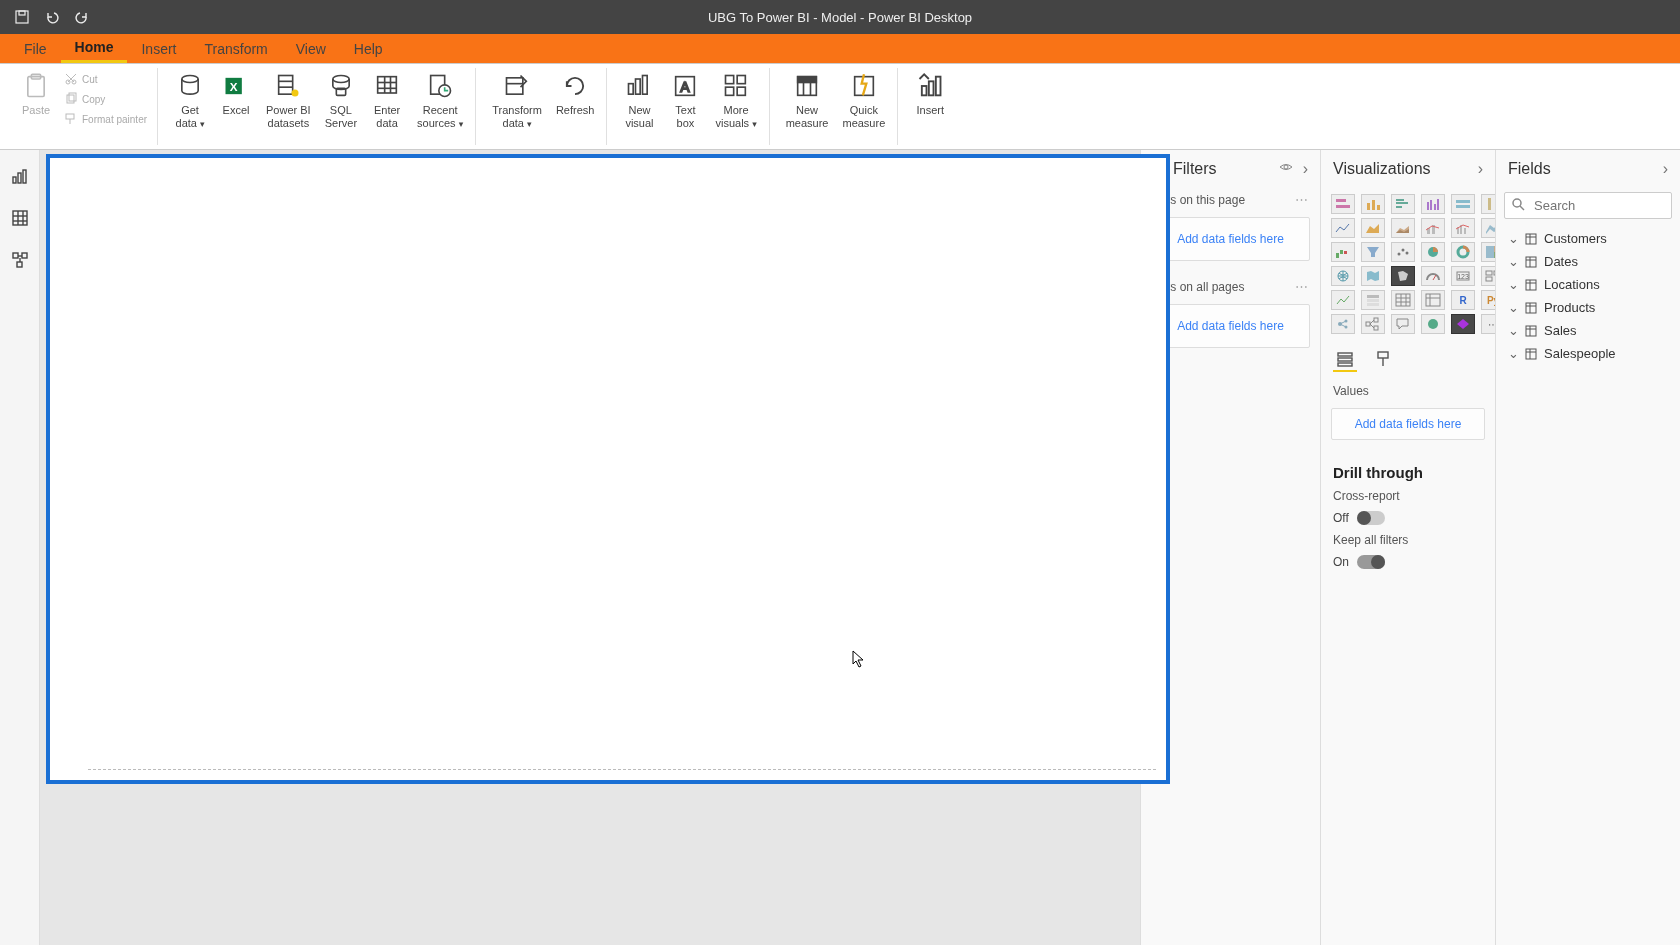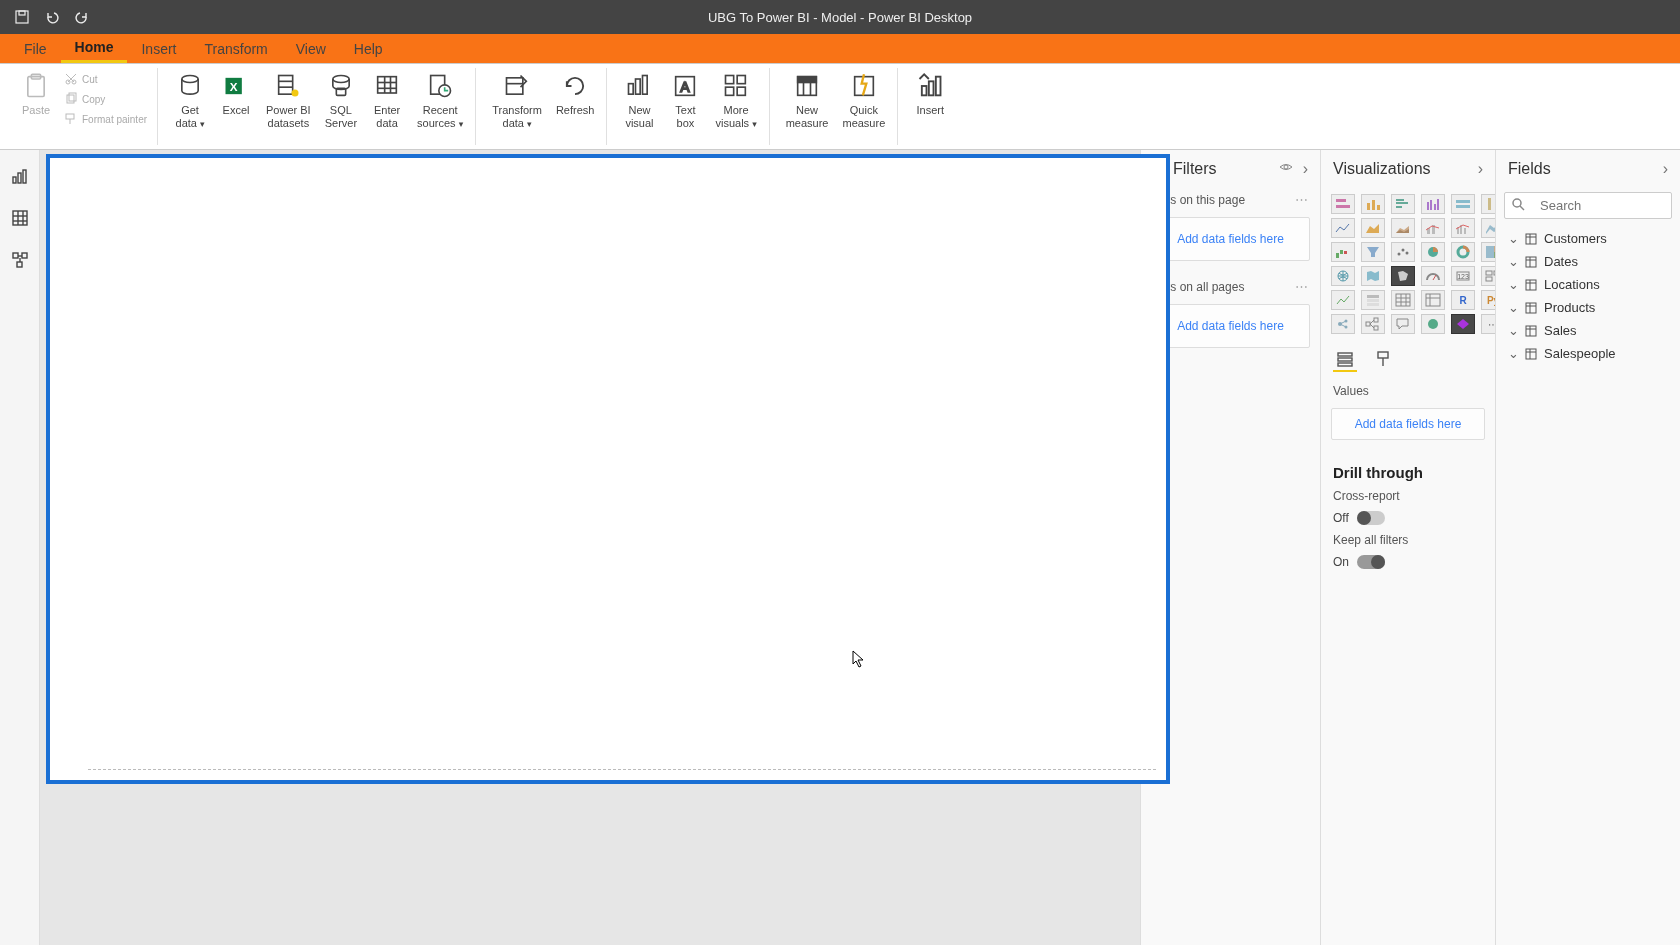--- a/index.html
+++ b/index.html
@@ -62,21 +62,21 @@
 .section-title { font-size:12px; color:#555; padding:4px 12px; }
 .section-title.bold { font-weight:600; font-size:15px; color:#222; padding-top:10px; }
 .toggle-row { display:flex; align-items:center; gap:8px; padding:4px 12px; font-size:12px; color:#444; }
 .toggle { width:28px; height:14px; border-radius:8px; background:#ccc; position:relative; }
 .toggle .knob { width:14px; height:14px; border-radius:50%; background:#555; position:absolute; top:0; }
 .toggle.off .knob { left:0; }
 .toggle.on .knob { right:0; }
 .toggle.on { background:#999; }
 
 .fields-panel { width:185px; }
-.search-box { margin:4px 8px; display:flex; align-items:center; border:1px solid #ccc; border-radius:2px; padding:4px 6px; gap:15px; background:#fff; }
+.search-box { margin:4px 8px; display:flex; align-items:center; border:1px solid #ccc; border-radius:2px; padding:4px 6px; gap:9px; background:#fff; }
 .search-box input { border:none; outline:none; width:100%; font-size:13px; }
 .field-list { padding:4px 4px; }
 .field-item { display:flex; align-items:center; gap:6px; padding:4px 8px; font-size:13px; color:#333; cursor:pointer; }
 .field-item .chev { width:10px; color:#666; }
 .field-item .tico { width:14px; height:14px; display:flex; align-items:center; justify-content:center; }
 
 .dots { letter-spacing:2px; color:#999; font-size:13px; }
 
 </style>
 </head>

